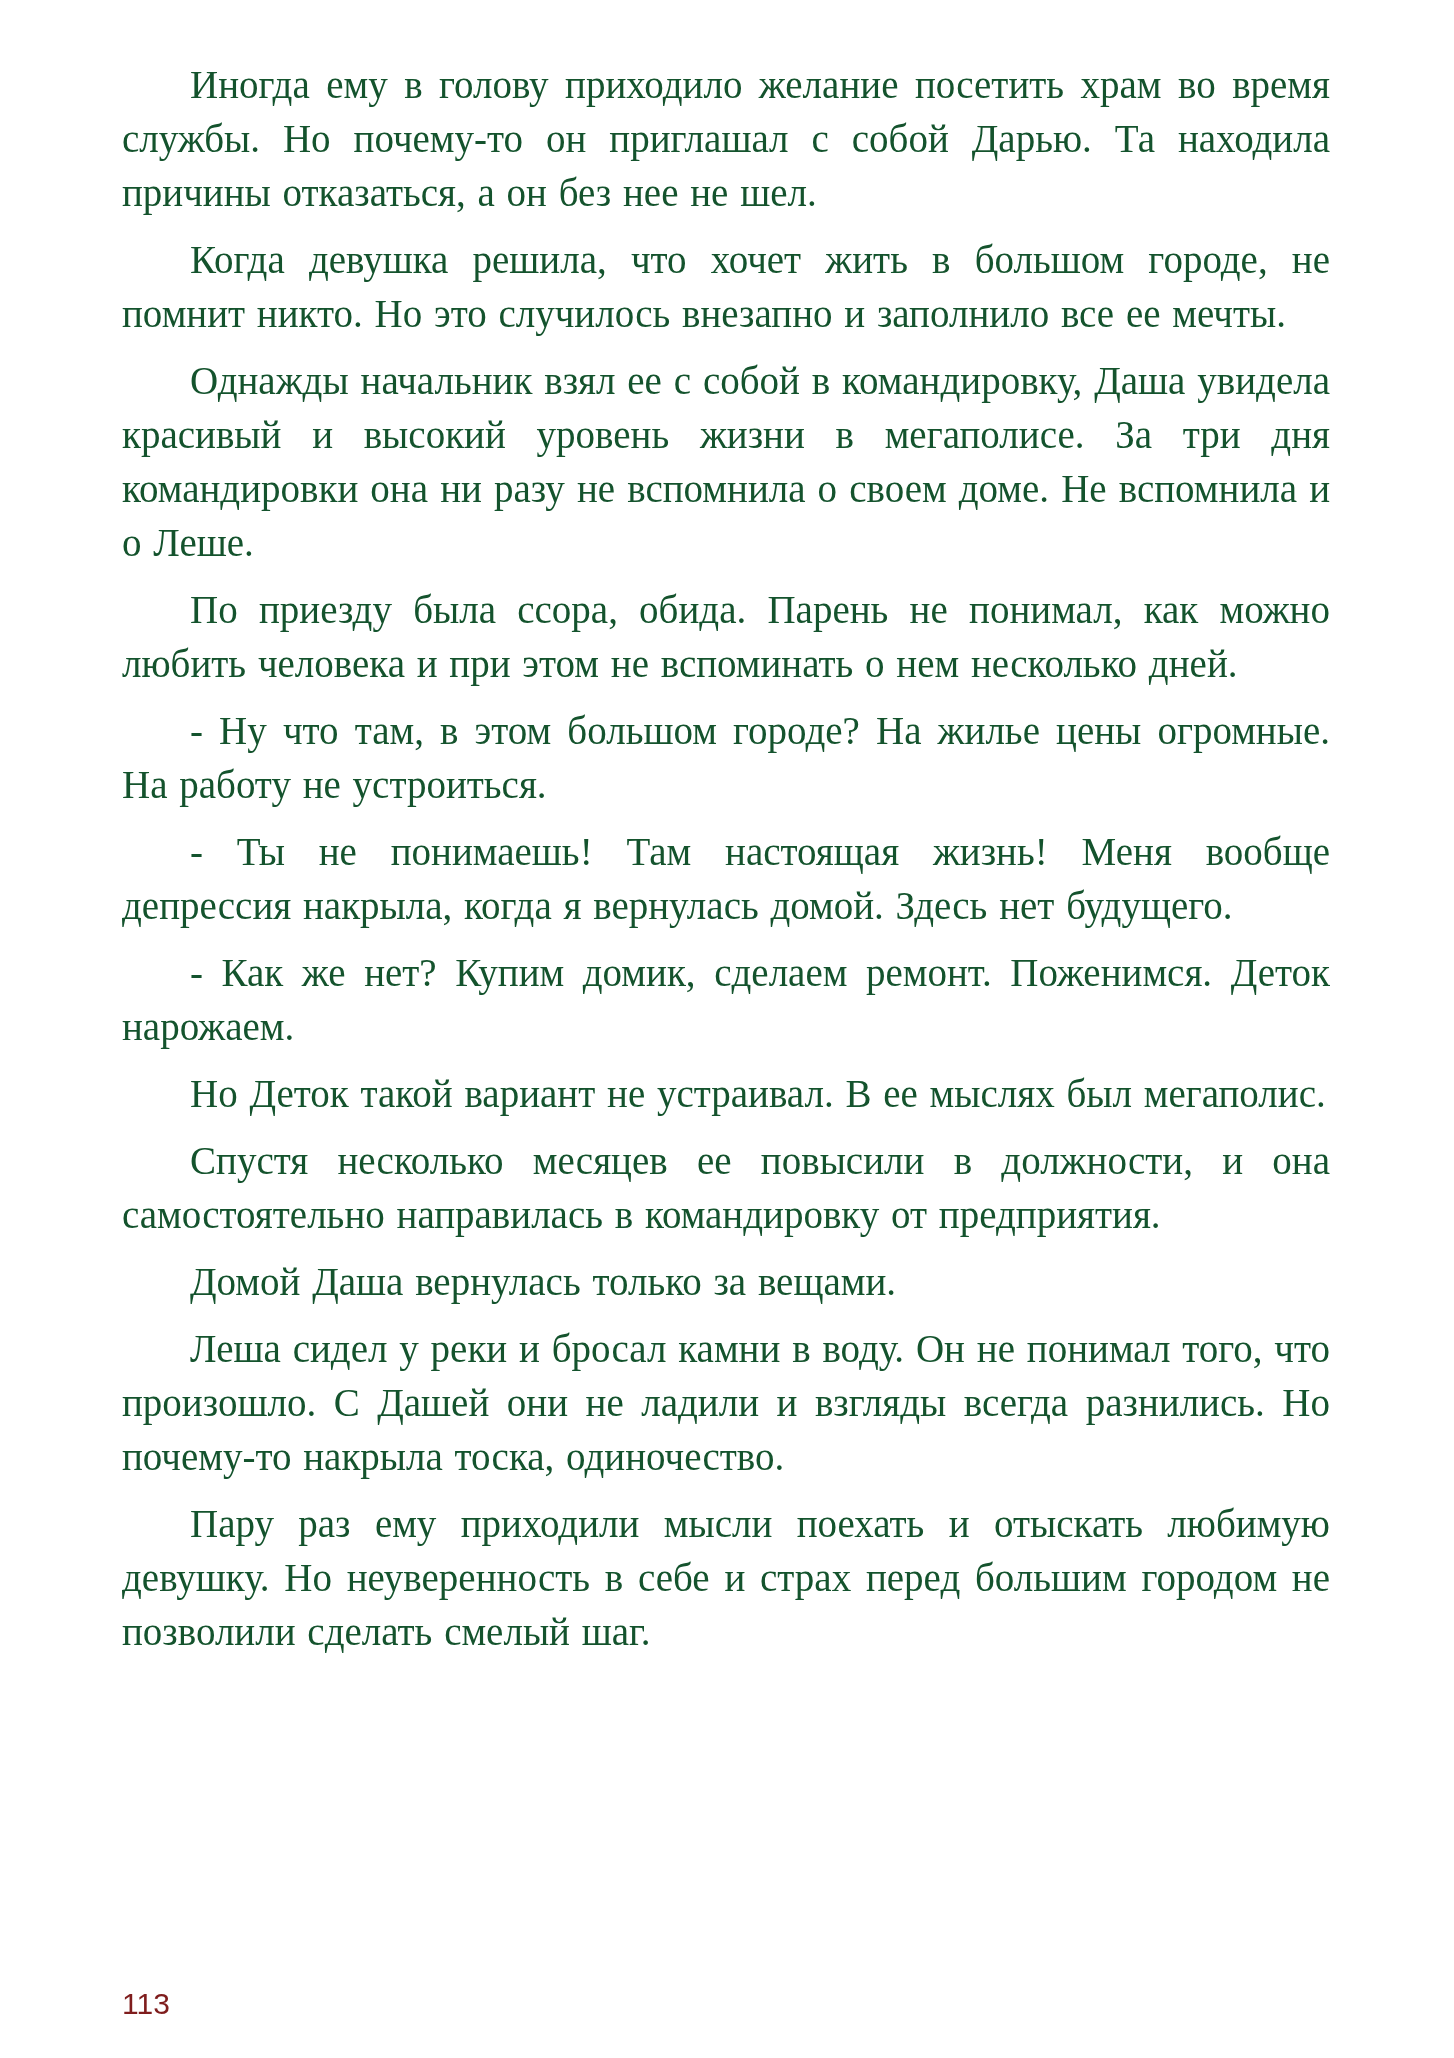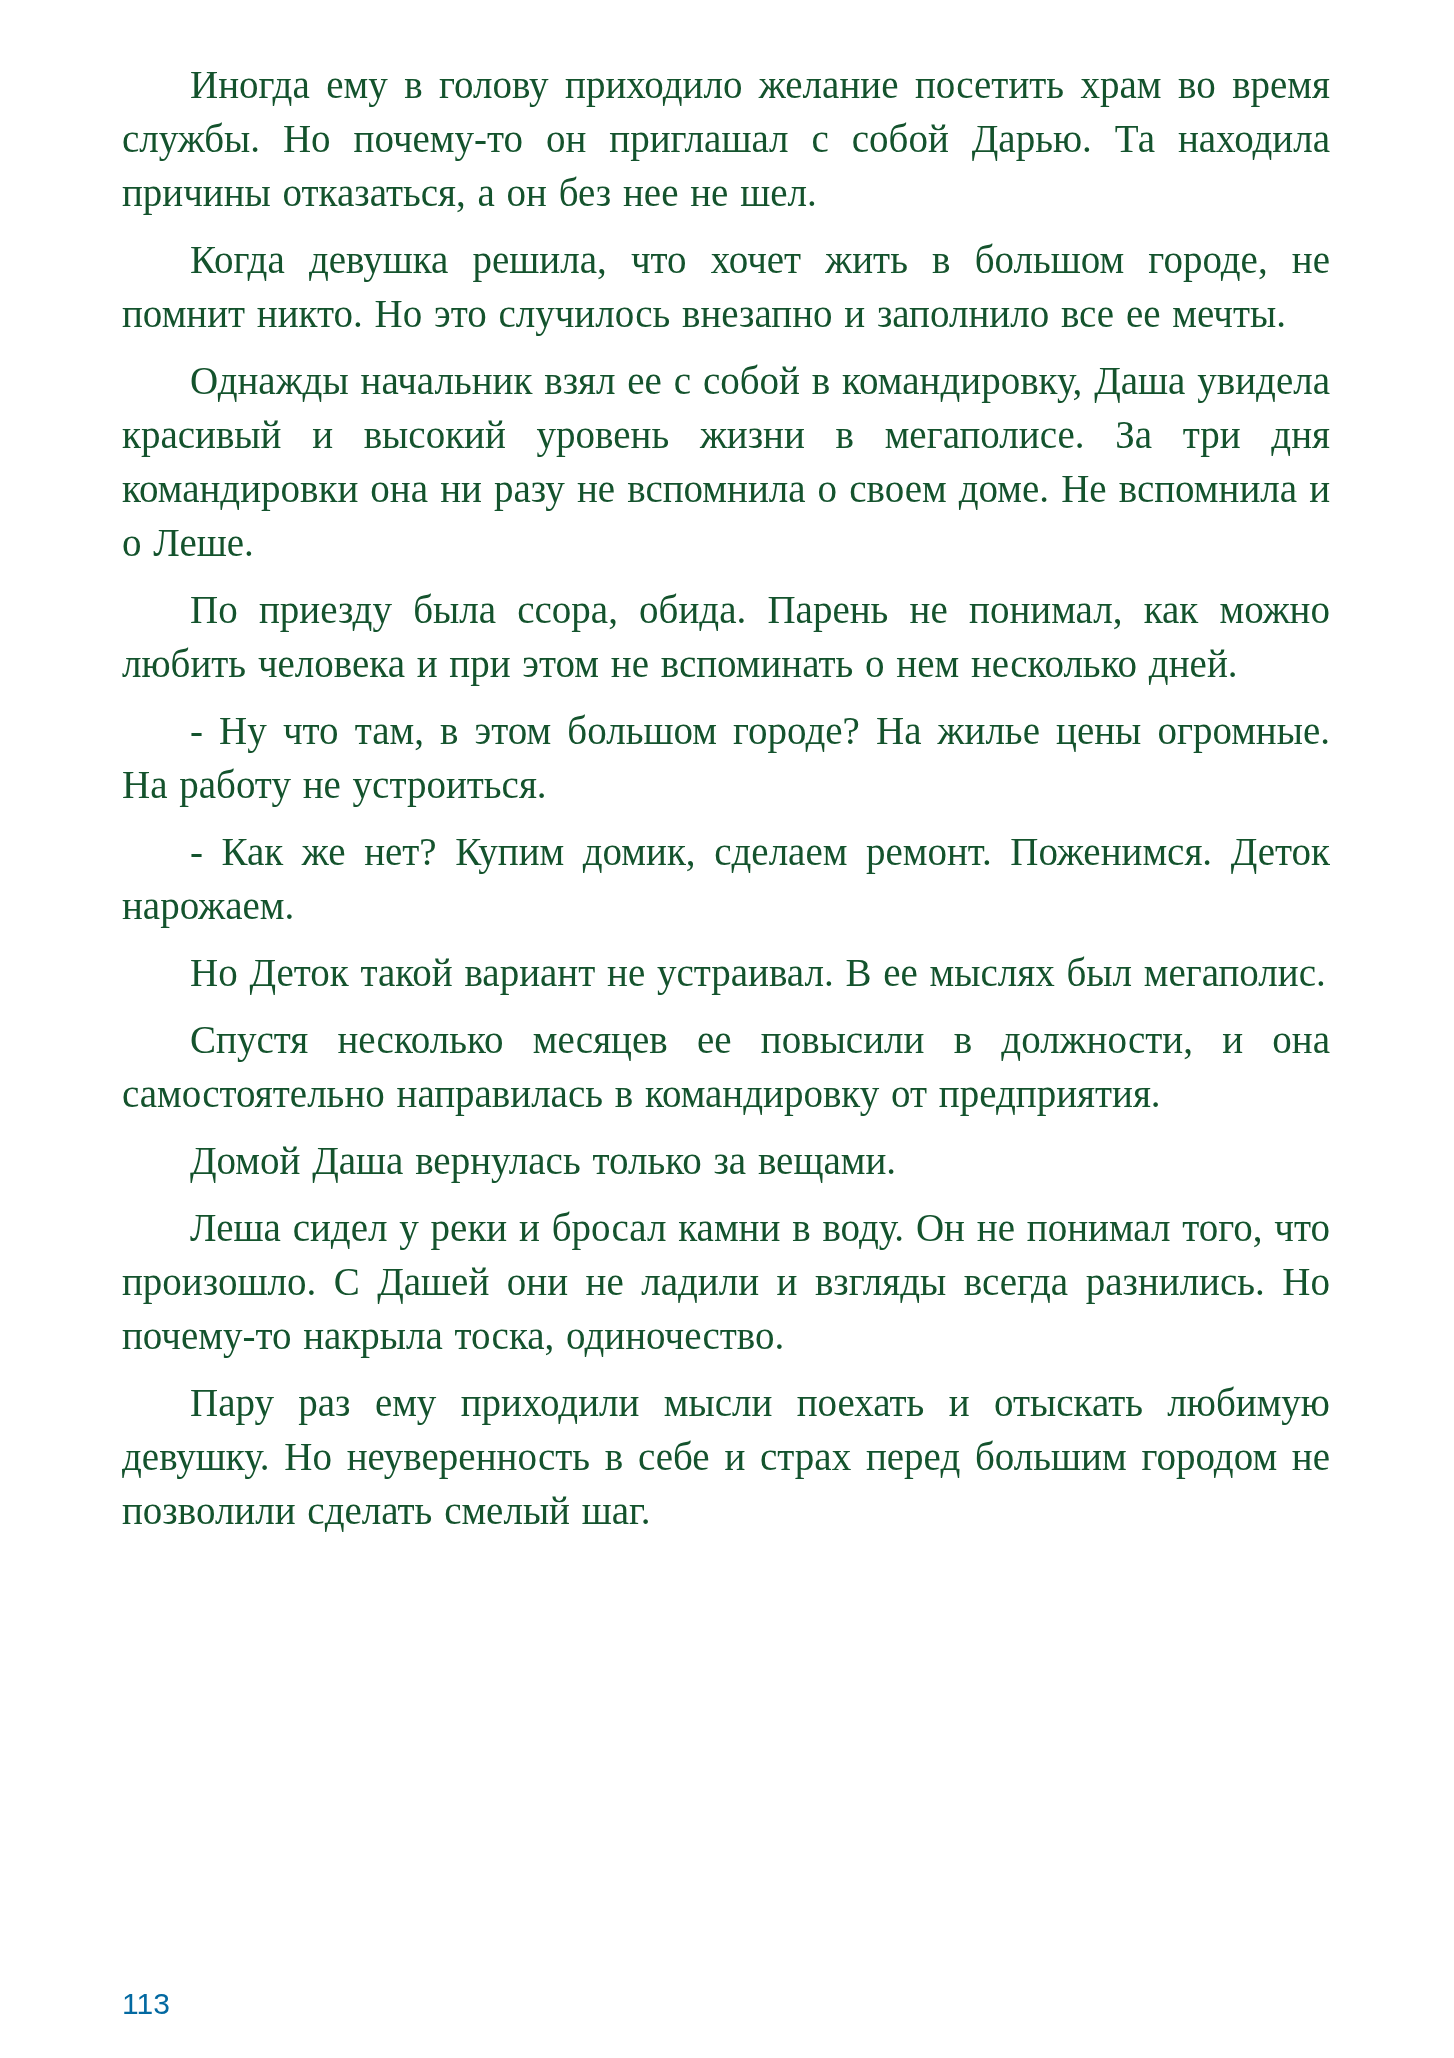--- a/index.html
+++ b/index.html
@@ -36,35 +36,36 @@
   .text-block p.para:last-child {
     margin-bottom: 0;
   }
   .page-number {
     position: absolute;
     left: 122px;
     top: 1988px;
     font-family: "Liberation Sans", "DejaVu Sans", sans-serif;
     font-size: 30px;
     line-height: 32px;
-    color: #0369a1;
+    color: #7f1d1d;
   }
 </style>
 </head>
 <body>
 
 <div class="page">
 
   <div class="text-block">
 
   <p class="para">Иногда ему в голову приходило желание посетить храм во время службы. Но почему-то он приглашал с собой Дарью. Та находила причины отказаться, а он без нее не шел.</p>
       <p class="para">Когда девушка решила, что хочет жить в большом городе, не помнит никто. Но это случилось внезапно и заполнило все ее мечты.</p>
       <p class="para">Однажды начальник взял ее с собой в командировку, Даша увидела красивый и высокий уровень жизни в мегаполисе. За три дня командировки она ни разу не вспомнила о своем доме. Не вспомнила и о Леше.</p>
       <p class="para">По приезду была ссора, обида. Парень не понимал, как можно любить человека и при этом не вспоминать о нем несколько дней.</p>
       <p class="para">- Ну что там, в этом большом городе? На жилье цены огромные. На работу не устроиться.</p>
+      <p class="para">- Ты не понимаешь! Там настоящая жизнь! Меня вообще депрессия накрыла, когда я вернулась домой. Здесь нет будущего.</p>
       <p class="para">- Как же нет? Купим домик, сделаем ремонт. Поженимся. Деток нарожаем.</p>
       <p class="para">Но Деток такой вариант не устраивал. В ее мыслях был мегаполис.</p>
       <p class="para">Спустя несколько месяцев ее повысили в должности, и она самостоятельно направилась в командировку от предприятия.</p>
       <p class="para">Домой Даша вернулась только за вещами.</p>
       <p class="para">Леша сидел у реки и бросал камни в воду. Он не понимал того, что произошло. С Дашей они не ладили и взгляды всегда разнились. Но почему-то накрыла тоска, одиночество.</p>
       <p class="para">Пару раз ему приходили мысли поехать и отыскать любимую девушку. Но неуверенность в себе и страх перед большим городом не позволили сделать смелый шаг.</p>
     </div>
 
   <div class="page-number">113</div>
 

